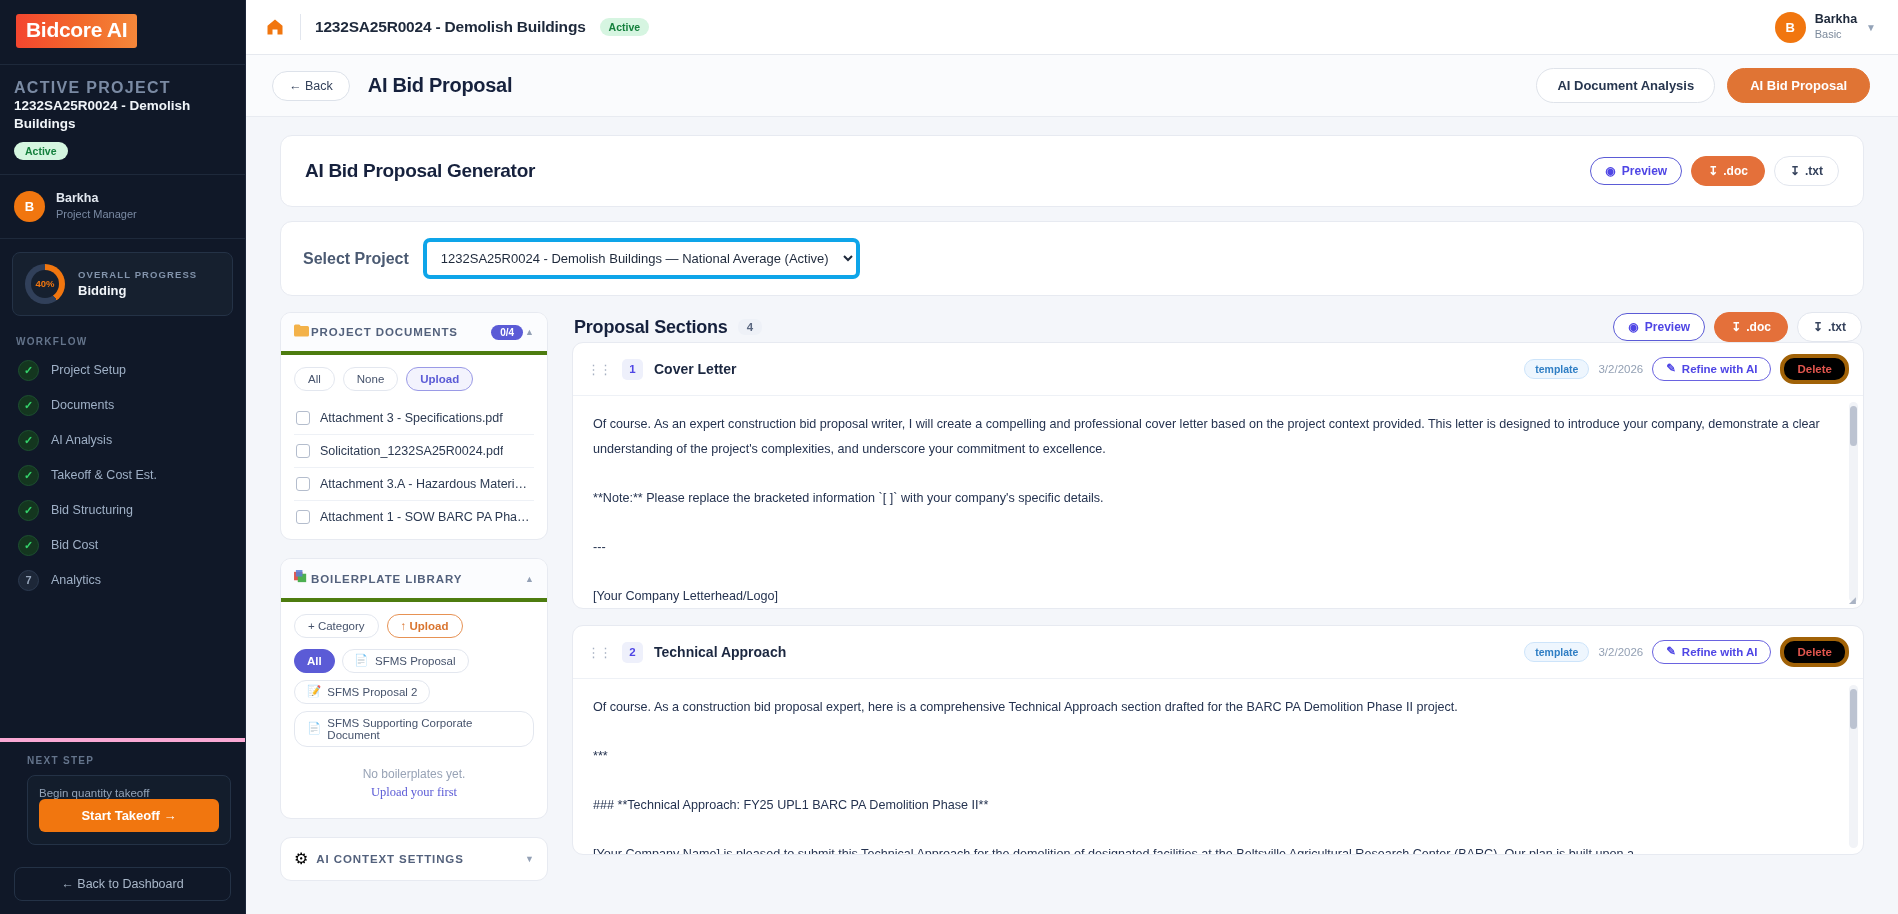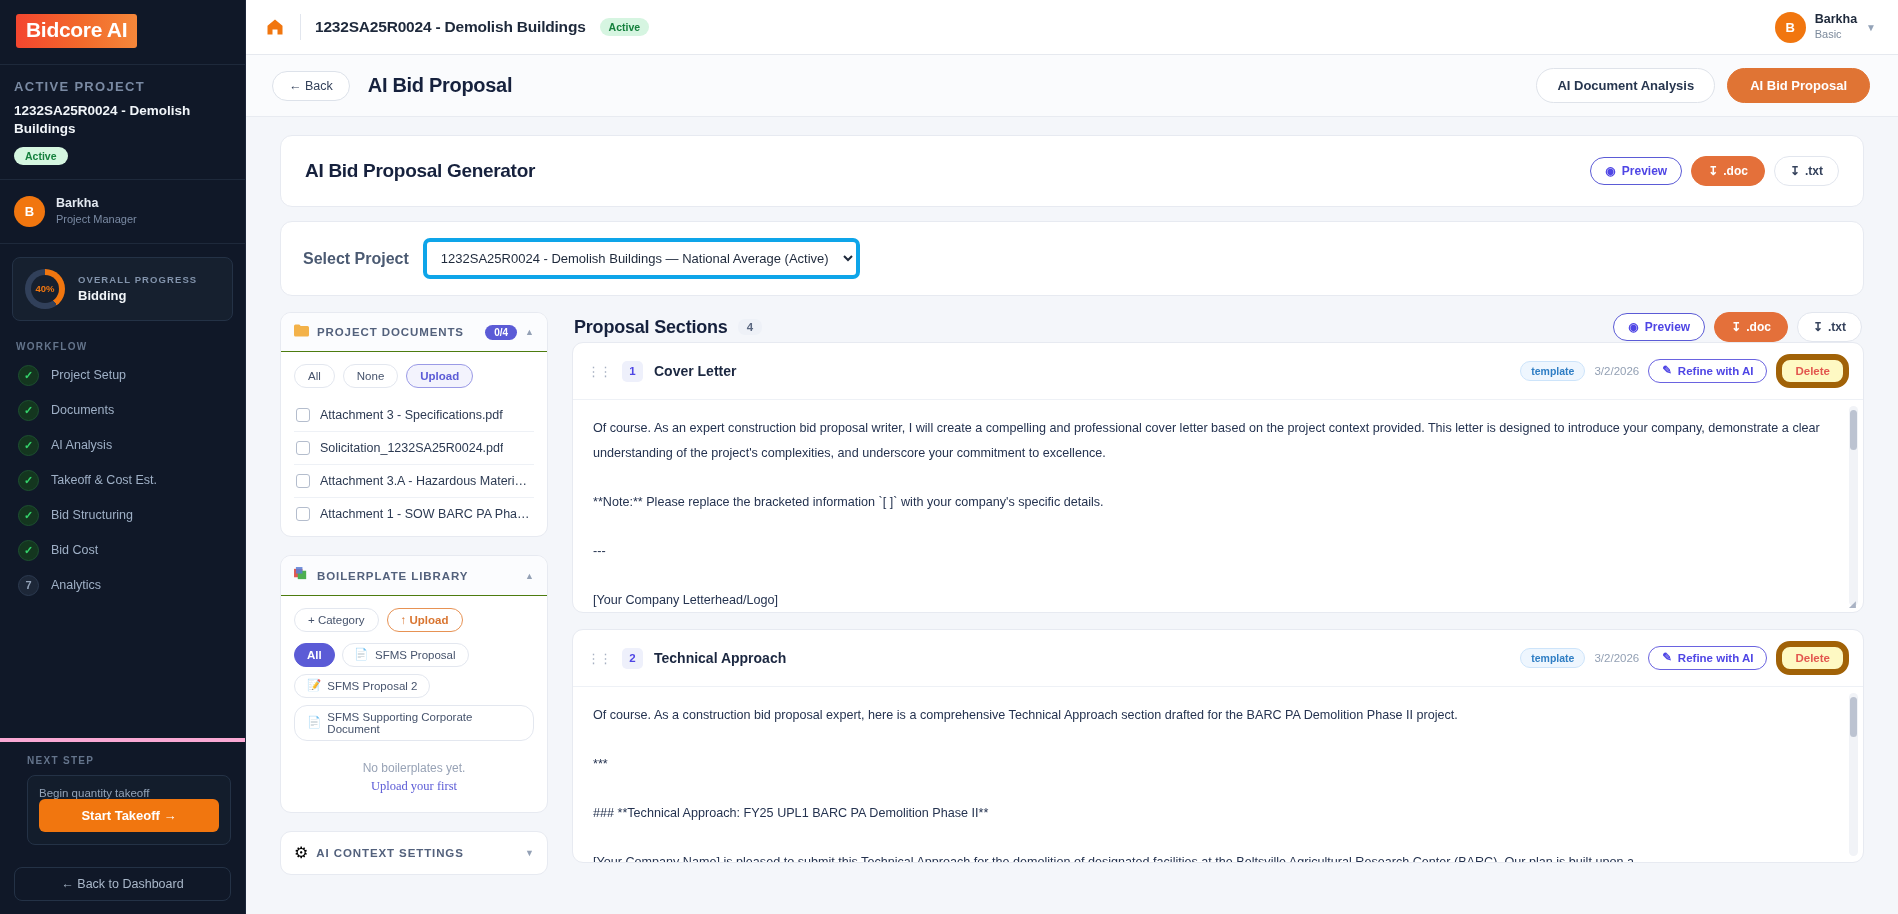--- a/index.html
+++ b/index.html
@@ -21,22 +21,22 @@
   }
   .brand-wrap { padding: 14px 16px 16px 16px; border-bottom: 1px solid #1e293b; }
   .brand {
     display: inline-block;
     background: linear-gradient(90deg,#f4462f 0%, #f26a2b 55%, #f5873a 100%);
     color: #fff; font-size: 21px; font-weight: 700; letter-spacing: -0.3px;
     padding: 4px 10px 6px 10px; border-radius: 3px;
   }
   .sb-sec { padding: 14px 14px 14px 14px; border-bottom: 1px solid #1e293b; }
   .sb-kicker {
-    font-size: 13px; font-weight: 700; letter-spacing: 1.3px;
-    color: #7a8aa3; text-transform: uppercase; margin-bottom: 8px;
+    font-size: 16px; font-weight: 700; letter-spacing: 1.3px;
+    color: #7a8aa3; text-transform: uppercase; margin-bottom: 0;
   }
   .sb-project-name { font-size: 13.5px; font-weight: 700; color: #f1f5f9; line-height: 1.33; }
   .pill-active {
     display: inline-block; margin-top: 9px;
     background: #d5f6e0; color: #15803d;
     font-size: 10.5px; font-weight: 700;
     padding: 3px 11px; border-radius: 11px;
   }
   .sb-user { display: flex; align-items: center; gap: 11px; padding: 16px 14px; border-bottom: 1px solid #1e293b; }
   .avatar-o {
@@ -177,22 +177,22 @@
     border: 4px solid #0ea5e9; border-radius: 7px;
     padding: 8px 10px; background: #fff; min-width: 352px; cursor: pointer;
   }
 
   .cols { display: flex; gap: 24px; margin-top: 16px; }
   .col-left { width: 268px; min-width: 268px; display: flex; flex-direction: column; gap: 18px; }
   .col-right { flex: 1 1 auto; min-width: 0; }
 
   .panel { background: #fff; border: 1px solid #e7eaf1; border-radius: 11px; overflow: hidden; }
   .panel-head {
-    display: flex; align-items: center; gap: 8px;
-    padding: 11px 13px; background: #fbfcfe; border-bottom: 1px solid #4d7c0f;
+    display: flex; align-items: center; gap: 2px;
+    padding: 11px 13px; background: #fbfcfe; border-bottom: 4px solid #4d7c0f;
   }
   .panel-title { font-size: 11.5px; font-weight: 700; letter-spacing: 0.9px; color: #53617c; text-transform: uppercase; }
   .count-badge {
     margin-left: auto; background: #5b5bd6; color: #fff; font-size: 10px; font-weight: 700;
     padding: 2px 9px; border-radius: 9px;
   }
   .chev { color: #93a0b5; font-size: 9px; cursor: pointer; }
   .chev.ml { margin-left: auto; }
 
   .panel-body { padding: 12px 13px 6px 13px; }
@@ -250,21 +250,21 @@
     font-size: 10.5px; font-weight: 600; padding: 3px 10px; border-radius: 10px;
   }
   .date-txt { font-size: 11.5px; color: #93a0b4; }
   .btn-refine {
     background: #fff; border: 1.5px solid #6a63e0; border-radius: 15px;
     color: #4f46e5; font-size: 11.5px; font-weight: 600; padding: 5px 13px;
     display: inline-flex; align-items: center; gap: 6px; cursor: pointer;
     font-family: "Liberation Sans", sans-serif;
   }
   .btn-delete {
-    background: #fef9c3; border: 6px solid #a16207; border-radius: 14px;
+    background: #000000; border: 4px solid #a16207; border-radius: 14px;
     color: #e2564e; font-size: 11.5px; font-weight: 600; padding: 5px 13px; cursor: pointer;
     font-family: "Liberation Sans", sans-serif;
   }
 
   .sec-body { position: relative; }
   .sec-text {
     padding: 16px 20px 14px 20px; font-size: 12.6px; line-height: 1.95;
     color: #253350; white-space: pre-wrap; height: 212px; overflow: hidden;
   }
   .sec-text.tall { height: 175px; }

